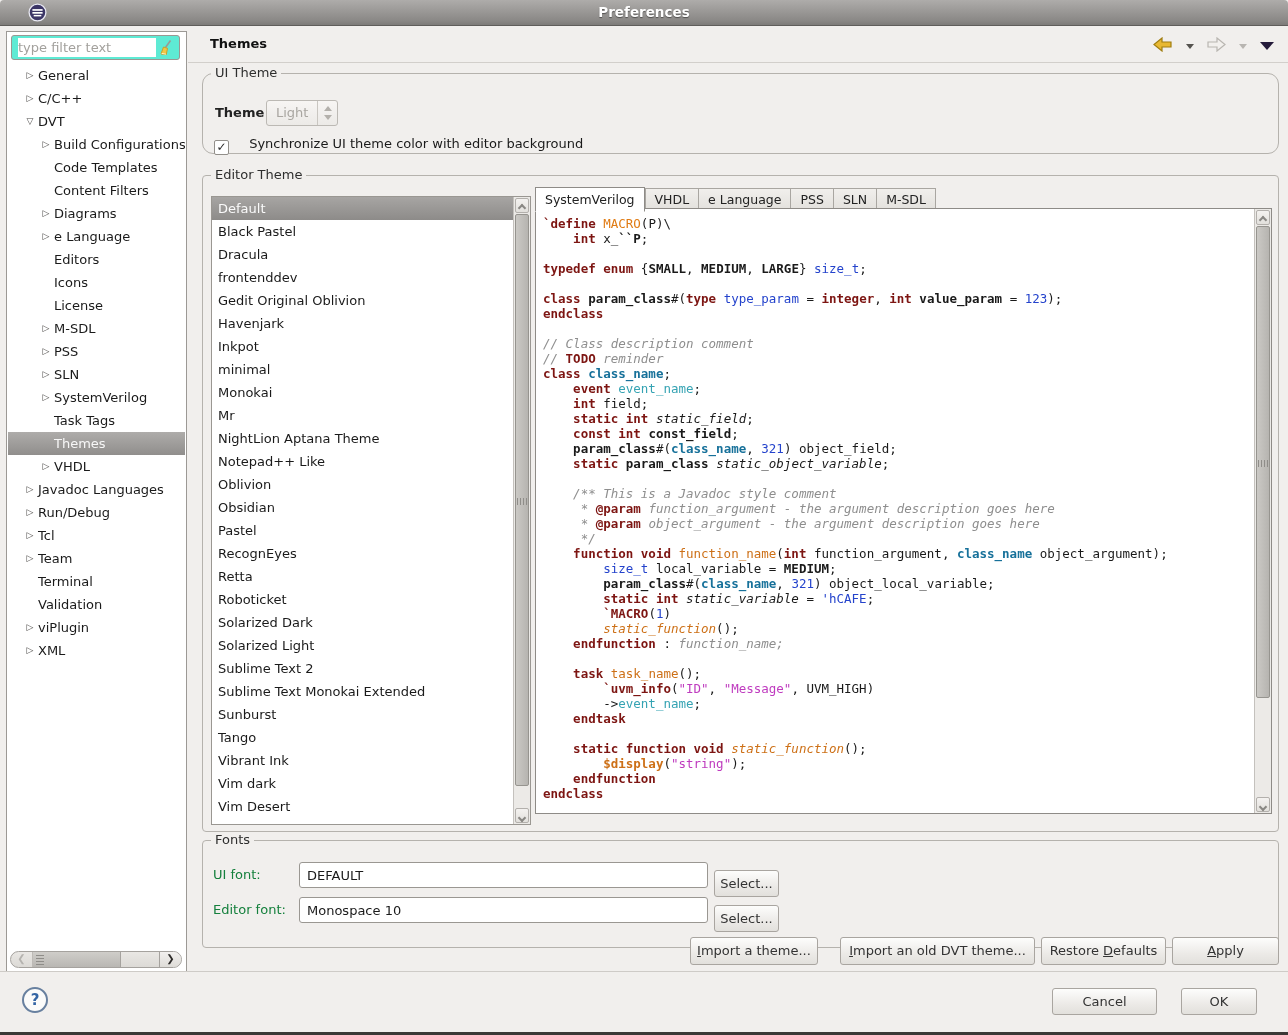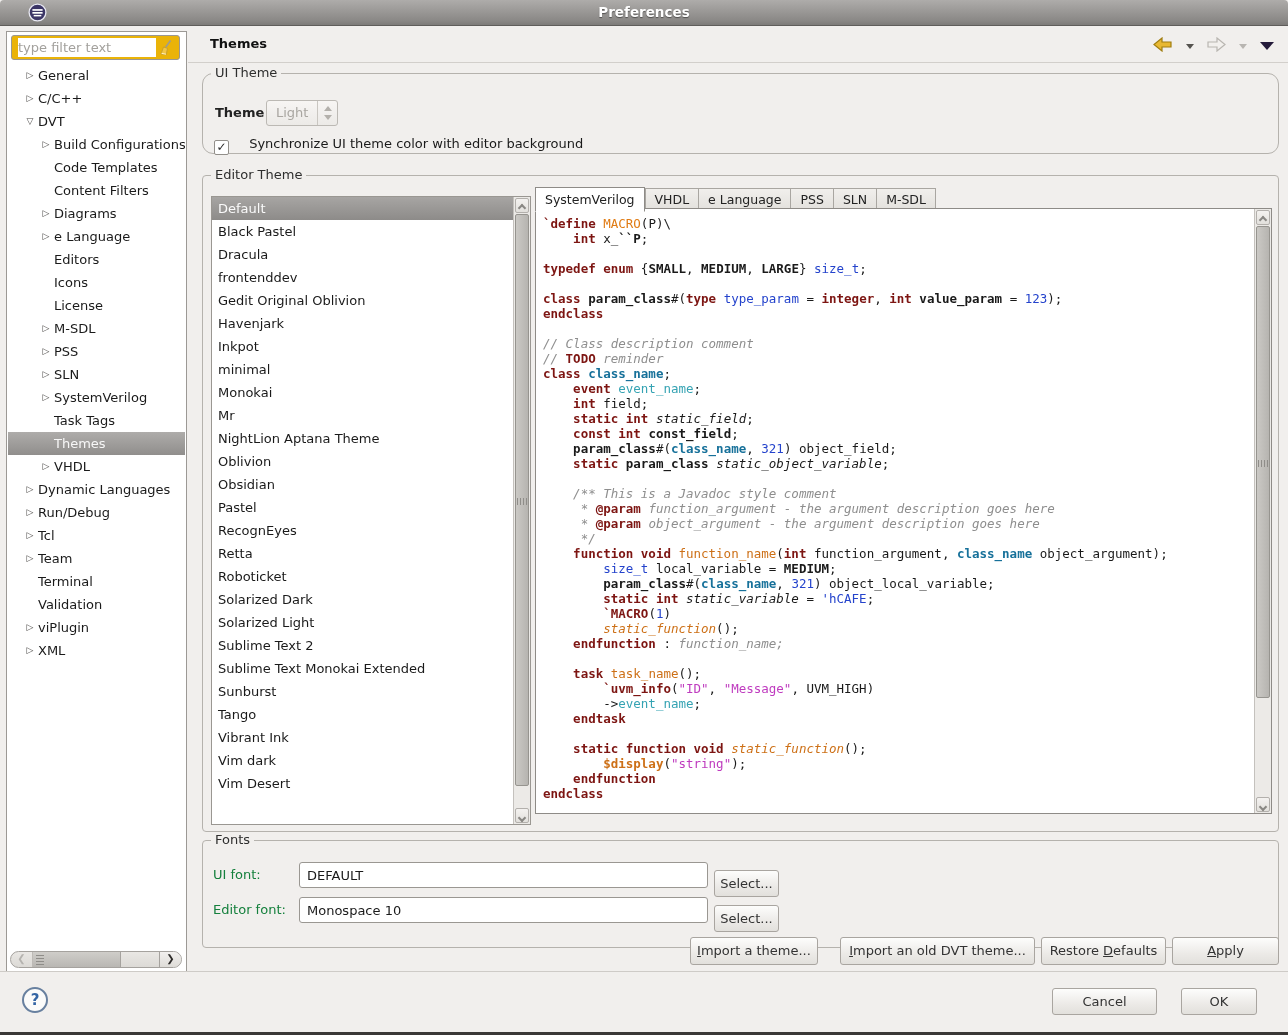--- a/index.html
+++ b/index.html
@@ -27,21 +27,21 @@
   .app-icon { position:absolute; left:28px; top:3px; width:19px; height:19px; cursor:pointer; }
   .window-bottom-edge { position:absolute; left:0; bottom:0; width:1288px; height:3px; background:#3a3836; }
 
   
   .sidebar {
     position:absolute; left:6px; top:31px; width:181px; height:941px;
     background:#ffffff; border:1px solid #9c9995;
   }
   .filter-box {
     position:absolute; left:4px; top:3px; width:169px; height:25px;
-    background:#eab308; border:1px solid #9a9792; border-radius:3px;
+    background:#5eead4; border:1px solid #9a9792; border-radius:3px;
   }
   .filter-box input {
     position:absolute; left:6px; top:2px; width:138px; height:19px;
     border:none; outline:none; font:13px "DejaVu Sans","Liberation Sans",sans-serif;
     color:#333;
   }
   .filter-box input::placeholder { color:#a3a19d; }
   .filter-broom { position:absolute; right:3px; top:3px; width:19px; height:18px; cursor:pointer; }
   .tree { position:absolute; left:1px; top:32px; width:177px; height:887px; overflow:hidden; }
   .tree-row { position:relative; height:23px; line-height:23px; white-space:nowrap; overflow:hidden; cursor:default; }
@@ -247,21 +247,21 @@
       <div class="tree-row l2"><span class="arrow"></span><span>Editors</span></div>
       <div class="tree-row l2"><span class="arrow"></span><span>Icons</span></div>
       <div class="tree-row l2"><span class="arrow"></span><span>License</span></div>
       <div class="tree-row l2"><span class="arrow">▷</span><span>M-SDL</span></div>
       <div class="tree-row l2"><span class="arrow">▷</span><span>PSS</span></div>
       <div class="tree-row l2"><span class="arrow">▷</span><span>SLN</span></div>
       <div class="tree-row l2"><span class="arrow">▷</span><span>SystemVerilog</span></div>
       <div class="tree-row l2"><span class="arrow"></span><span>Task Tags</span></div>
       <div class="tree-row l2 selected"><span class="arrow"></span><span>Themes</span></div>
       <div class="tree-row l2"><span class="arrow">▷</span><span>VHDL</span></div>
-      <div class="tree-row l1"><span class="arrow">▷</span><span>Dynamic Languages</span></div>
+      <div class="tree-row l1"><span class="arrow">▷</span><span>Javadoc Languages</span></div>
       <div class="tree-row l1"><span class="arrow">▷</span><span>Run/Debug</span></div>
       <div class="tree-row l1"><span class="arrow">▷</span><span>Tcl</span></div>
       <div class="tree-row l1"><span class="arrow">▷</span><span>Team</span></div>
       <div class="tree-row l1"><span class="arrow"></span><span>Terminal</span></div>
       <div class="tree-row l1"><span class="arrow"></span><span>Validation</span></div>
       <div class="tree-row l1"><span class="arrow">▷</span><span>viPlugin</span></div>
       <div class="tree-row l1"><span class="arrow">▷</span><span>XML</span></div>
     </div>
   <div class="tree-hscroll">
     <span class="larr">❮</span>
@@ -318,20 +318,21 @@
         <div class="theme-item">Black Pastel</div>
         <div class="theme-item">Dracula</div>
         <div class="theme-item">frontenddev</div>
         <div class="theme-item">Gedit Original Oblivion</div>
         <div class="theme-item">Havenjark</div>
         <div class="theme-item">Inkpot</div>
         <div class="theme-item">minimal</div>
         <div class="theme-item">Monokai</div>
         <div class="theme-item">Mr</div>
         <div class="theme-item">NightLion Aptana Theme</div>
+        <div class="theme-item">Notepad++ Like</div>
         <div class="theme-item">Oblivion</div>
         <div class="theme-item">Obsidian</div>
         <div class="theme-item">Pastel</div>
         <div class="theme-item">RecognEyes</div>
         <div class="theme-item">Retta</div>
         <div class="theme-item">Roboticket</div>
         <div class="theme-item">Solarized Dark</div>
         <div class="theme-item">Solarized Light</div>
         <div class="theme-item">Sublime Text 2</div>
         <div class="theme-item">Sublime Text Monokai Extended</div>

